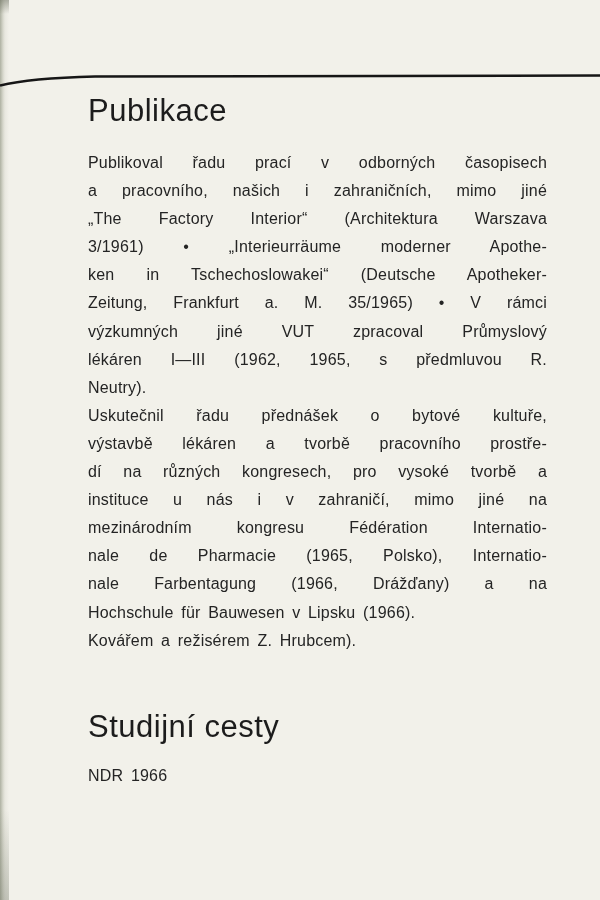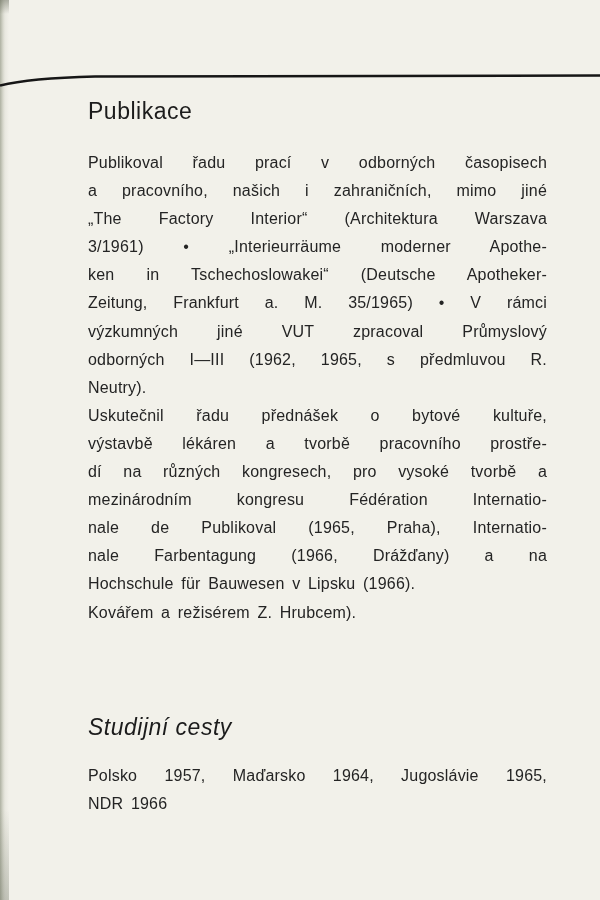--- a/index.html
+++ b/index.html
@@ -36,29 +36,29 @@
   .content {
     position: absolute;
     left: 88px;
     top: 0;
     width: 459px;
   }
   .h-title {
     position: absolute;
     left: 0;
     margin: 0;
-    font-size: 23px;
+    font-size: 31px;
     font-weight: 400;
     letter-spacing: 0.5px;
     color: #1c1c1c;
     line-height: 38px;
     white-space: nowrap;
   }
   #title1 { top: 92px; }
-  #title2 { top: 708px; font-style: italic; }
+  #title2 { top: 708px; }
   .block {
     position: absolute;
     left: 0;
     width: 459px;
   }
   #body-block { top: 149px; }
   #trips-block { top: 762px; }
   .tline {
     font-size: 16px;
     line-height: 28.1px;
@@ -90,35 +90,35 @@
     <h1 class="h-title" id="title1">Publikace</h1>
 
     <div class="block" id="body-block">
       <div class="tline">Publikoval řadu prací v odborných časopisech</div>
       <div class="tline">a pracovního, našich i zahraničních, mimo jiné</div>
       <div class="tline">„The Factory Interior“ (Architektura Warszava</div>
       <div class="tline">3/1961) • „Interieurräume moderner Apothe-</div>
       <div class="tline">ken in Tschechoslowakei“ (Deutsche Apotheker-</div>
       <div class="tline">Zeitung, Frankfurt a. M. 35/1965) • V rámci</div>
       <div class="tline">výzkumných jiné VUT zpracoval Průmyslový</div>
-      <div class="tline">odborných I—III (1962, 1965, s předmluvou R.</div>
+      <div class="tline">lékáren I—III (1962, 1965, s předmluvou R.</div>
       <div class="tline tline-end">Neutry).</div>
 
       <div class="tline">Uskutečnil řadu přednášek o bytové kultuře,</div>
       <div class="tline">výstavbě lékáren a tvorbě pracovního prostře-</div>
       <div class="tline">dí na různých kongresech, pro vysoké tvorbě a</div>
+      <div class="tline">instituce u nás i v zahraničí, mimo jiné na</div>
       <div class="tline">mezinárodním kongresu Fédération Internatio-</div>
-      <div class="tline">nale de Publikoval (1965, Praha), Internatio-</div>
+      <div class="tline">nale de Pharmacie (1965, Polsko), Internatio-</div>
       <div class="tline">nale Farbentagung (1966, Drážďany) a na</div>
       <div class="tline tline-end">Hochschule für Bauwesen v Lipsku (1966).</div>
 
       <div class="tline tline-end">Kovářem a režisérem Z. Hrubcem).</div>
     </div>
 
     <h1 class="h-title" id="title2">Studijní cesty</h1>
 
     <div class="block" id="trips-block">
-      <div class="tline">Polsko 1957, Maďarsko 1964, Jugoslávie 1965,</div>
       <div class="tline tline-end">NDR 1966</div>
     </div>
 
   </div>
 </div>
 
 </body></html>

